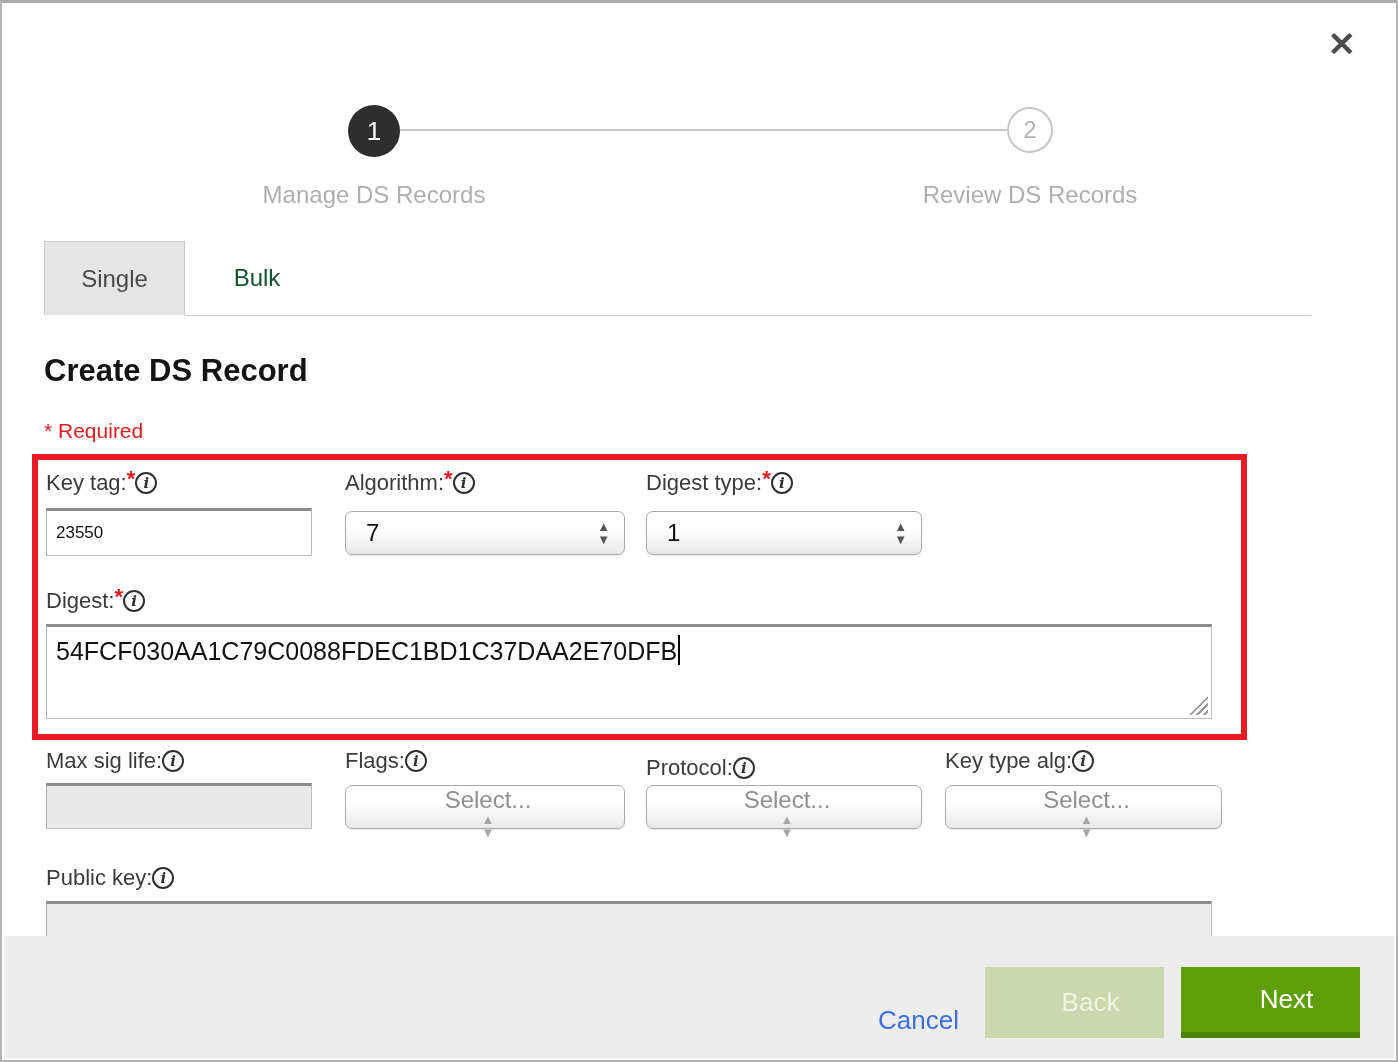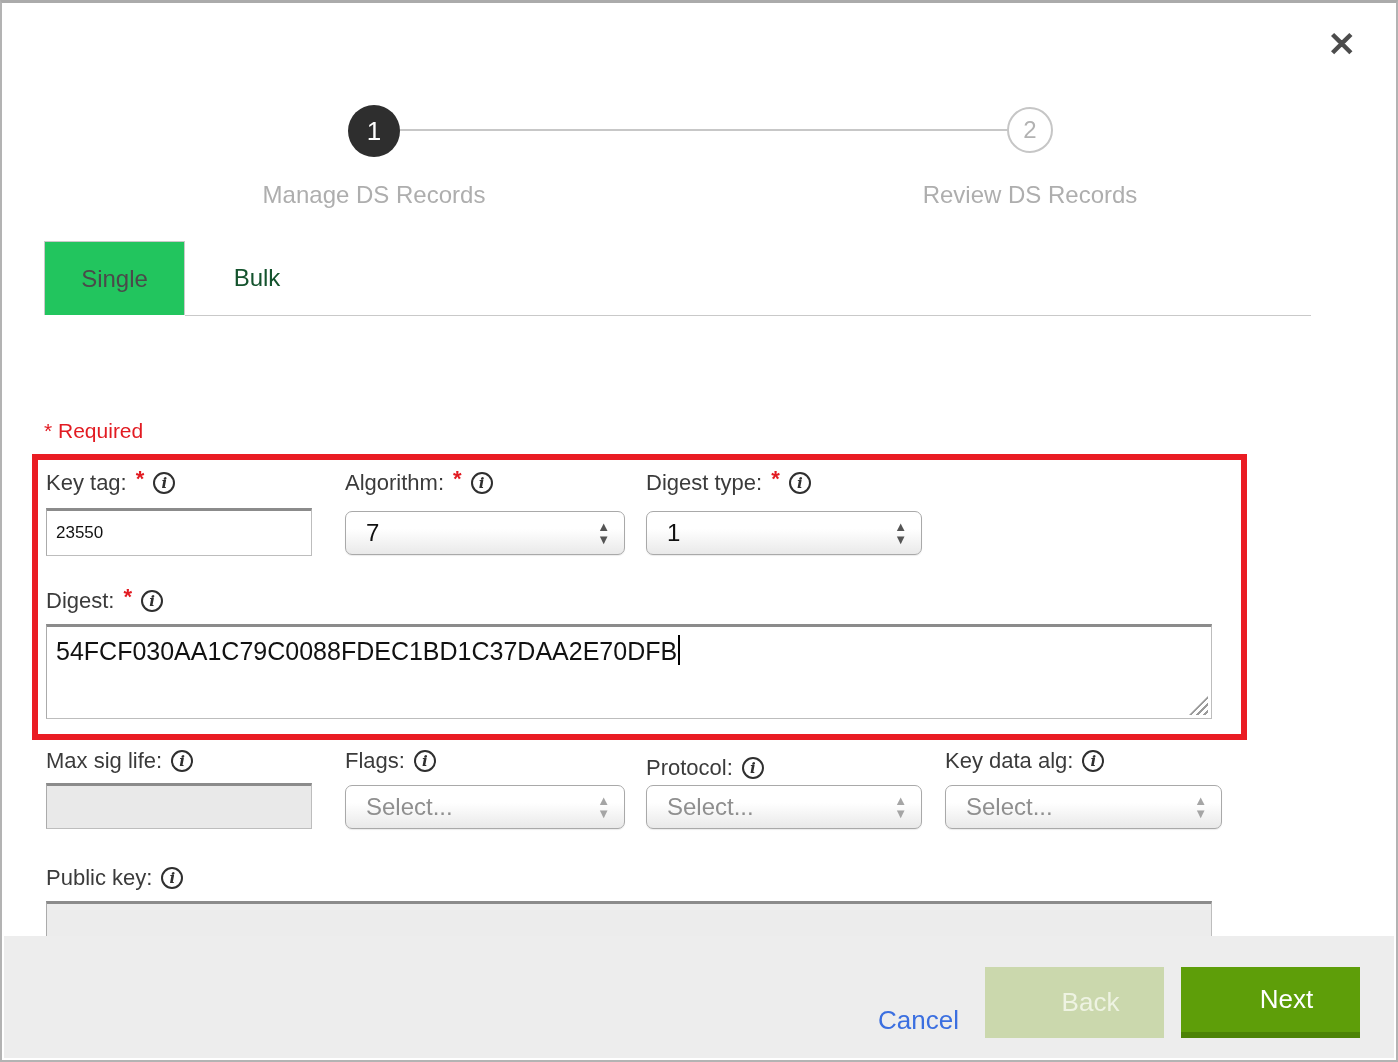--- a/index.html
+++ b/index.html
@@ -17,30 +17,30 @@
   
   .step-line { position:absolute; left:372px; top:126px; width:656px; height:2px; background:#c7c7c7; }
   .step-circle { position:absolute; border-radius:50%; display:flex; align-items:center; justify-content:center; }
   .step-circle.active { left:346px; top:102px; width:52px; height:52px; background:#2e2e2e; color:#fff; font-size:26px; }
   .step-circle.inactive { left:1005px; top:104px; width:46px; height:46px; background:#fff; border:2px solid #c6c6c6; color:#b2b2b2; font-size:24px; }
   .step-label { position:absolute; top:178px; width:320px; text-align:center; color:#aeaeae; font-size:24px; }
   .step-label.s1 { left:212px; }
   .step-label.s2 { left:868px; }
   
   .tab { position:absolute; top:238px; height:74px; display:flex; align-items:center; justify-content:center; font-size:24px; cursor:pointer; }
-  .tab.active { left:42px; width:141px; border:1px solid #c9c9c9; border-bottom:none; background:#22c55e; color:#4a4a4a; z-index:2; }
+  .tab.active { left:42px; width:141px; border:1px solid #c9c9c9; border-bottom:none; background:#e5e5e5; color:#4a4a4a; z-index:2; }
   .tab.plain { left:183px; width:144px; color:#14532d; }
   .tab-line { position:absolute; left:183px; top:312px; width:1126px; height:1px; background:#c9c9c9; }
   
   .page-title { position:absolute; left:42px; top:350px; font-size:31px; font-weight:bold; color:#141414; }
   .required-note { position:absolute; left:42px; top:416px; font-size:21px; color:#e21b22; }
   
   .red-box { position:absolute; left:30px; top:451px; width:1215px; height:286px; border:6px solid #ea1c23; z-index:6; pointer-events:none; }
   
-  .f-label { position:absolute; display:flex; align-items:center; gap:9px; font-size:22px; color:#3b3b3b; height:28px; }
+  .f-label { position:absolute; display:flex; align-items:center; font-size:22px; color:#3b3b3b; height:28px; }
   .req-star { color:#e21b22; font-size:22px; font-weight:bold; transform:translateY(-4px); }
   .info-icon {
     width:22px; height:22px; border:2px solid #2f2f2f; border-radius:50%;
     display:inline-flex; align-items:center; justify-content:center;
     font-family:"DejaVu Serif", serif; font-style:italic; font-weight:bold;
     font-size:15px; color:#2f2f2f; flex:0 0 auto;
   }
   
   .text-input {
     position:absolute; background:#fff;
@@ -63,21 +63,21 @@
     clip-path:polygon(100% 0, 100% 100%, 0 100%);
   }
   .select {
     position:absolute; height:44px; border:1px solid #a9a9a9; border-radius:7px;
     background:linear-gradient(#ffffff 40%, #e9e9e9);
     display:flex; align-items:center; justify-content:space-between;
     padding:0 14px 0 20px; font-size:24px; color:#111; cursor:pointer;
     box-shadow:0 1px 1px rgba(0,0,0,0.08);
   }
   .select .arrows { display:flex; flex-direction:column; line-height:11px; font-size:13px; color:#555; gap:2px; }
-  .select.placeholder { color:#8f8f8f; }
+  .select.placeholder { color:#8f8f8f;flex-direction:column; }
   .select.placeholder .arrows { color:#a5a5a5; }
   
   .footer {
     position:absolute; left:2px; right:2px; bottom:2px; height:122px;
     background:#ededed; z-index:10;
   }
   .cancel-link { position:absolute; left:874px; top:49px; font-size:26px; color:#3b6fe0; cursor:pointer;margin-top:20px; }
   .btn { position:absolute; top:31px; height:71px; display:flex; align-items:center; justify-content:center; font-size:26px; cursor:pointer;padding-left:32px; }
   .btn-back { left:981px; width:179px; background:#cbd8ad; color:#eef3e2; }
   .btn-next { left:1177px; width:179px; background:#5e9e09; color:#fff; border-bottom:6px solid #4c8306; }
@@ -92,20 +92,21 @@
   <div class="step-line"></div>
   <div class="step-circle active">1</div>
   <div class="step-circle inactive">2</div>
   <div class="step-label s1">Manage DS Records</div>
   <div class="step-label s2">Review DS Records</div>
 
   <div class="tab active">Single</div>
   <div class="tab plain">Bulk</div>
   <div class="tab-line"></div>
 
+  <div class="page-title">Create DS Record</div>
   <div class="required-note">* Required</div>
 
   <div class="red-box"></div>
 
   <div class="f-label" style="left:44px; top:466px;">
     <span>Key tag:</span>
     <span class="req-star">*</span>
     <span class="info-icon">i</span>
   </div>
   <div class="f-label" style="left:343px; top:466px;">
@@ -153,21 +154,21 @@
   </div>
   <div class="f-label" style="left:343px; top:744px;">
     <span>Flags:</span>
     <span class="info-icon">i</span>
   </div>
   <div class="f-label" style="left:644px; top:744px;margin-top:7px;">
     <span>Protocol:</span>
     <span class="info-icon">i</span>
   </div>
   <div class="f-label" style="left:943px; top:744px;">
-    <span>Key data alg:</span>
+    <span>Key type alg:</span>
     <span class="info-icon">i</span>
   </div>
 
   <div class="text-input disabled" style="left:44px; top:780px; width:266px; height:46px;"></div>
 
   <div class="select placeholder" style="left:343px; top:782px; width:280px;">
     <span>Select...</span>
     <span class="arrows">
       <span>▲</span>
       <span>▼</span>

